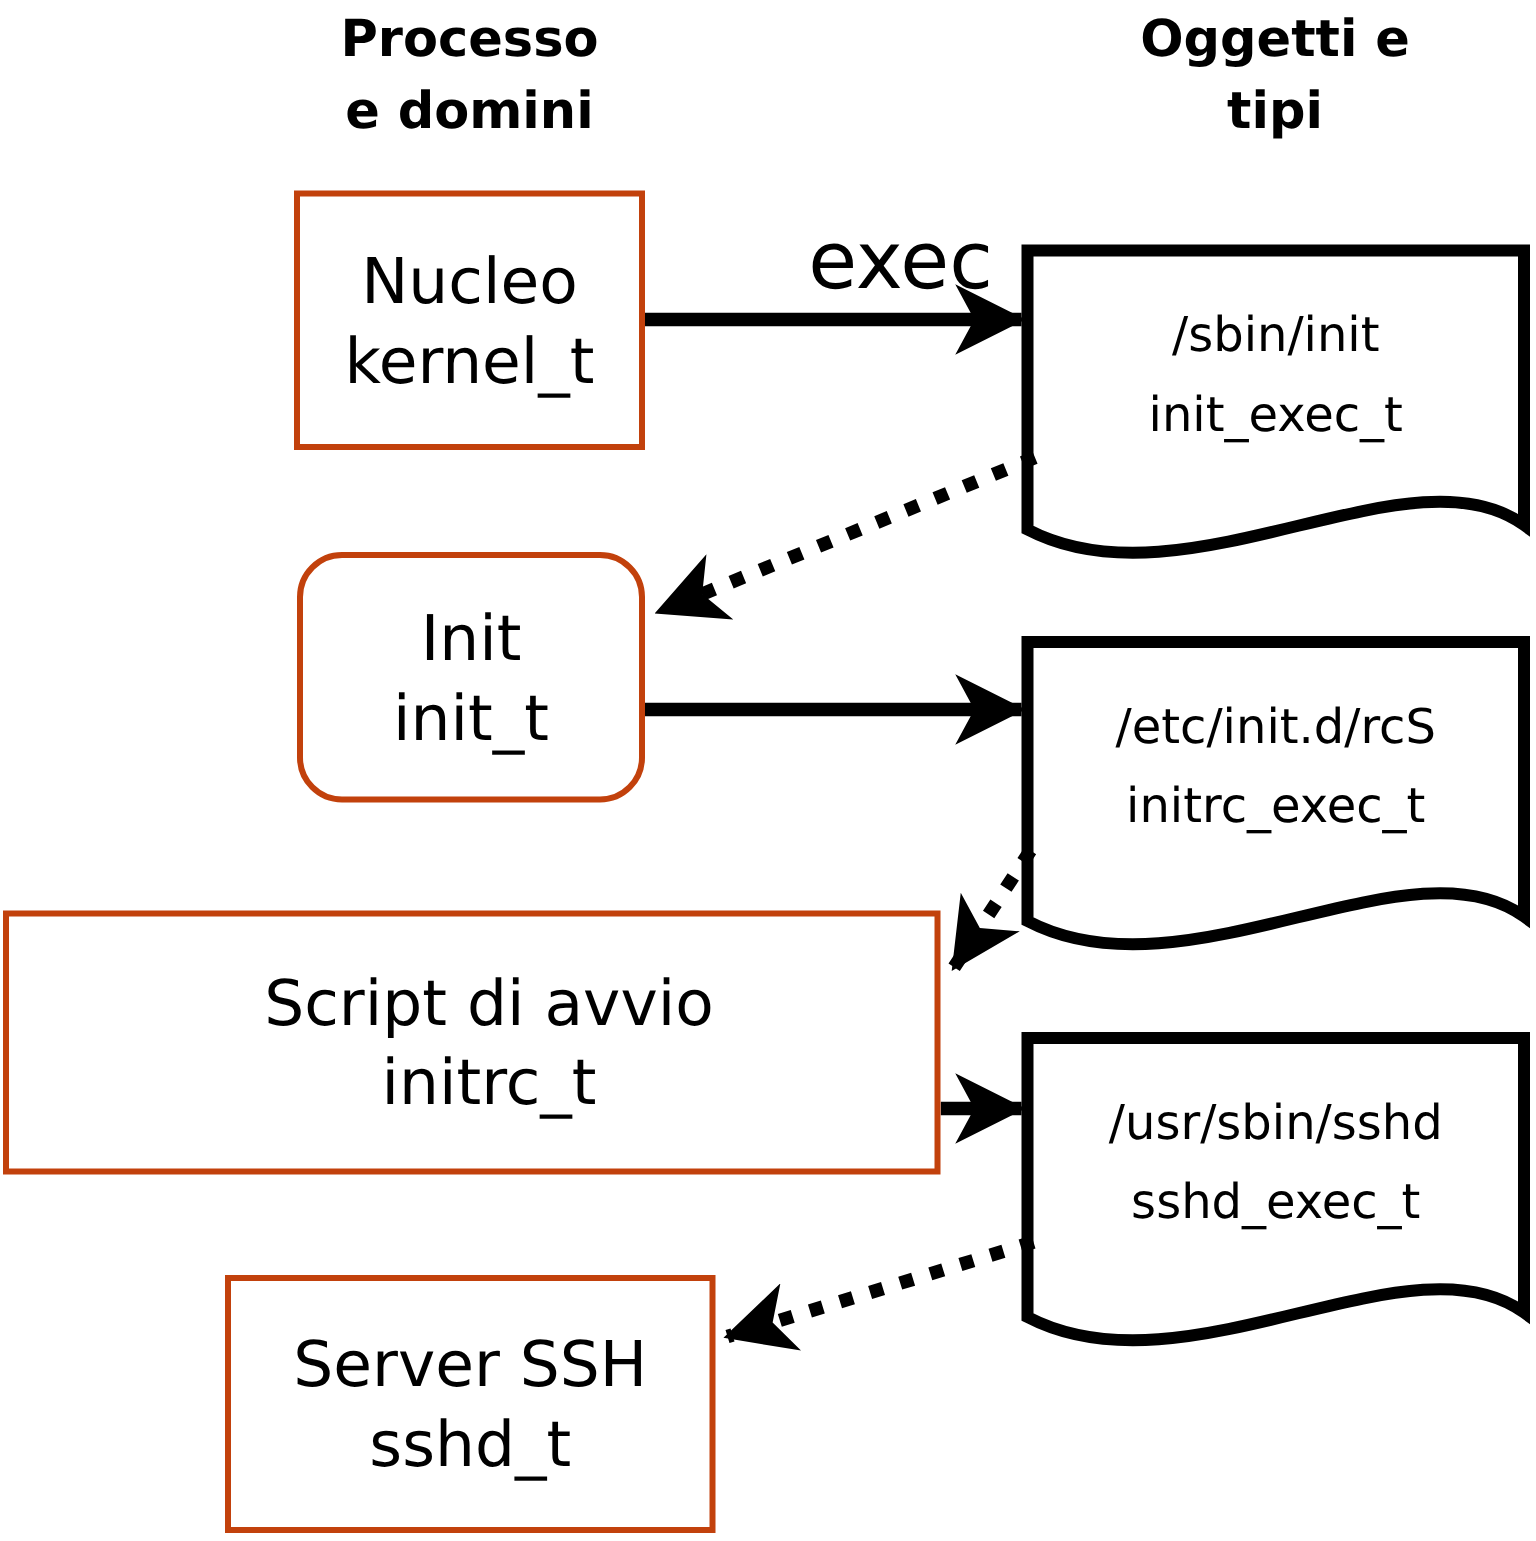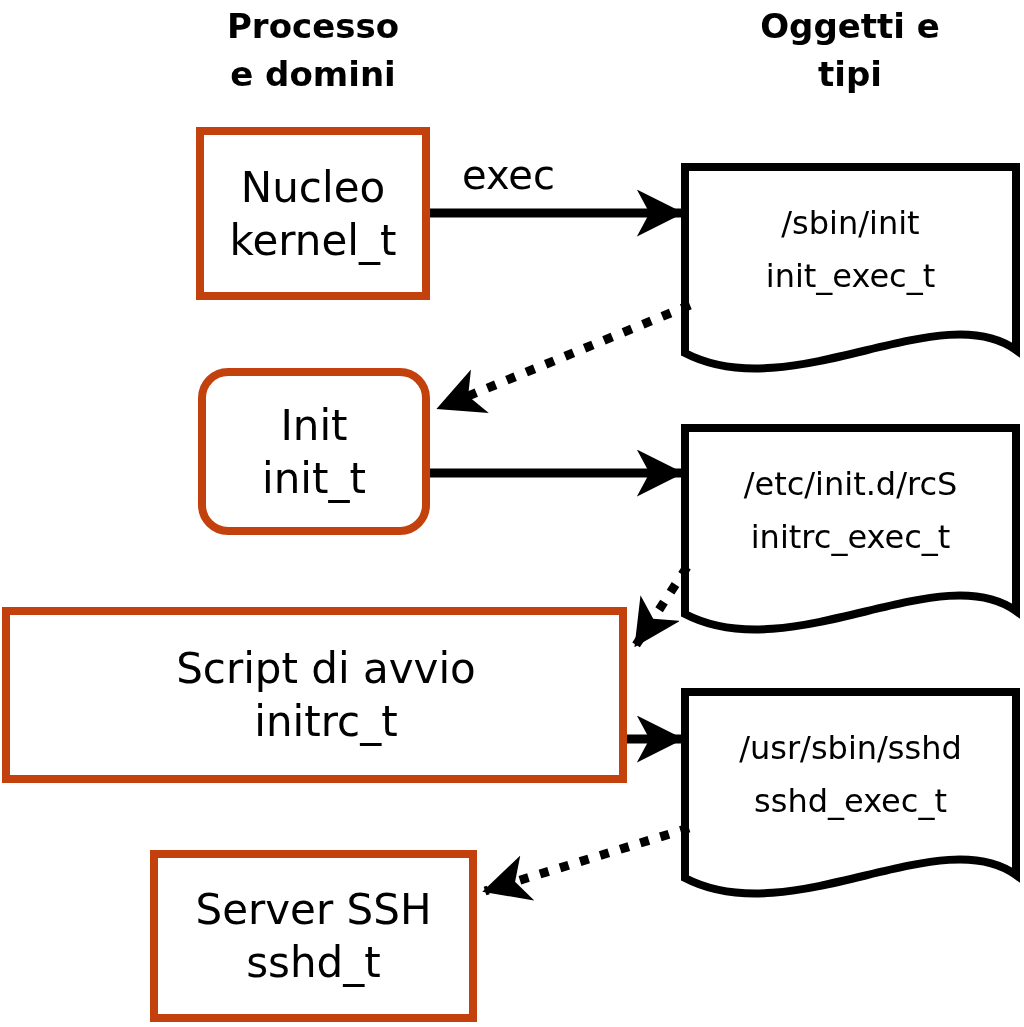--- a/index.html
+++ b/index.html
@@ -31,21 +31,21 @@
     font-size: 34px;
     font-weight: bold;
     line-height: 48px;
     white-space: pre-line;
   }
   #hdr-left  { left: 113px; }
   #hdr-right { left: 650px; }
   .pbox {
     position: absolute;
     box-sizing: border-box;
-    border: 8px solid #c2410c;
+    border: 4px solid #c2410c;
     background: #ffffff;
     display: flex;
     flex-direction: column;
     align-items: center;
     justify-content: center;
     text-align: center;
     font-size: 42px;
     line-height: 53px;
   }
   #box-kernel { left: 196px; top: 127px; width: 234px; height: 173px; }
@@ -66,22 +66,22 @@
     line-height: 53px;
   }
   #doclbl-init   { top: 175px; }
   #doclbl-initrc { top: 436px; text-align: right; }
   #doclbl-sshd   { top: 700px; }
   .edge-label {
     position: absolute;
     left: 462px;
     top: 152px;
     width: 200px;
-    text-align: left;
-    font-size: 40px;
+    text-align: right;
+    font-size: 53px;
     line-height: 46px;
   }
 </style>
 </head>
 <body>
 
 <div id="stage">
 
   <svg id="shapes" viewBox="0 0 1024 1027" xmlns="http://www.w3.org/2000/svg">
     <defs>

